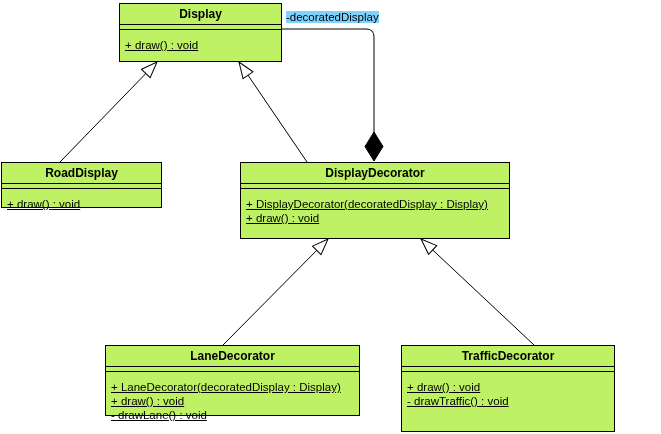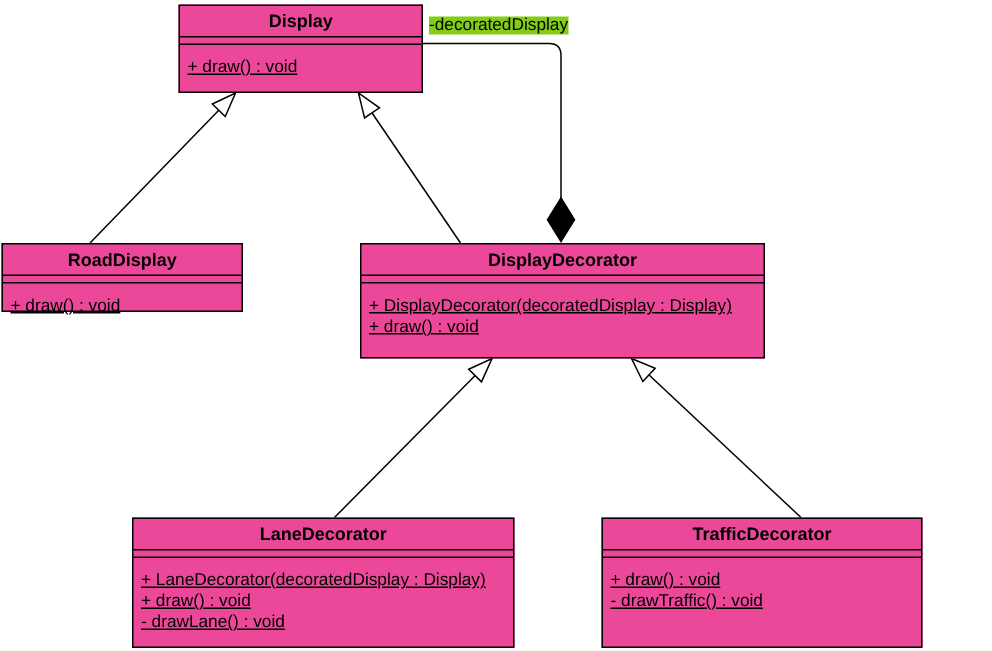--- a/index.html
+++ b/index.html
@@ -18,21 +18,21 @@
   }
   svg.connectors {
     position: absolute;
     left: 0;
     top: 0;
     width: 661px;
     height: 434px;
   }
   .uml-class {
     position: absolute;
-    background: #ec4899;
+    background: #bef264;
     border: 1px solid #000000;
     box-sizing: border-box;
   }
   .uml-title {
     height: 20px;
     line-height: 20px;
     text-align: center;
     font-weight: bold;
     font-size: 12px;
     border-bottom: 1px solid #000000;
@@ -46,29 +46,29 @@
     padding: 8px 3px 0 5px;
     font-size: 11.5px;
     line-height: 14px;
     white-space: nowrap;
     text-decoration: underline;
   }
   
   #box-display            { left: 119px; top: 3px;   width: 163px; height: 59px; }
   #box-road-display       { left: 1px;   top: 162px; width: 161px; height: 46px; }
   #box-display-decorator  { left: 240px; top: 162px; width: 270px; height: 77px; }
-  #box-lane-decorator     { left: 88px; top: 345px; width: 255px; height: 87px; }
+  #box-lane-decorator     { left: 105px; top: 345px; width: 255px; height: 71px; }
   #box-traffic-decorator  { left: 401px; top: 345px; width: 214px; height: 87px; }
   .edge-label {
     position: absolute;
     left: 286px;
     top: 11px;
     font-size: 11.5px;
     white-space: nowrap;
-    background: #84cc16;
+    background: #7dd3fc;
   }
 </style>
 </head>
 <body>
 
 <div class="canvas">
 
   <svg class="connectors" viewBox="0 0 661 434" xmlns="http://www.w3.org/2000/svg">
     <defs>
       <marker id="gen-triangle" markerUnits="userSpaceOnUse" markerWidth="20" markerHeight="16" refX="18" refY="8" orient="auto">

